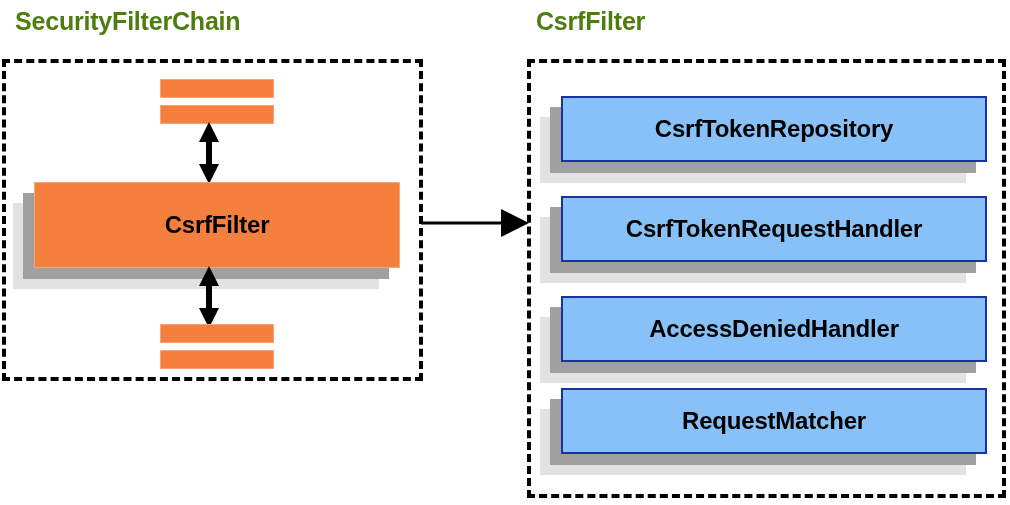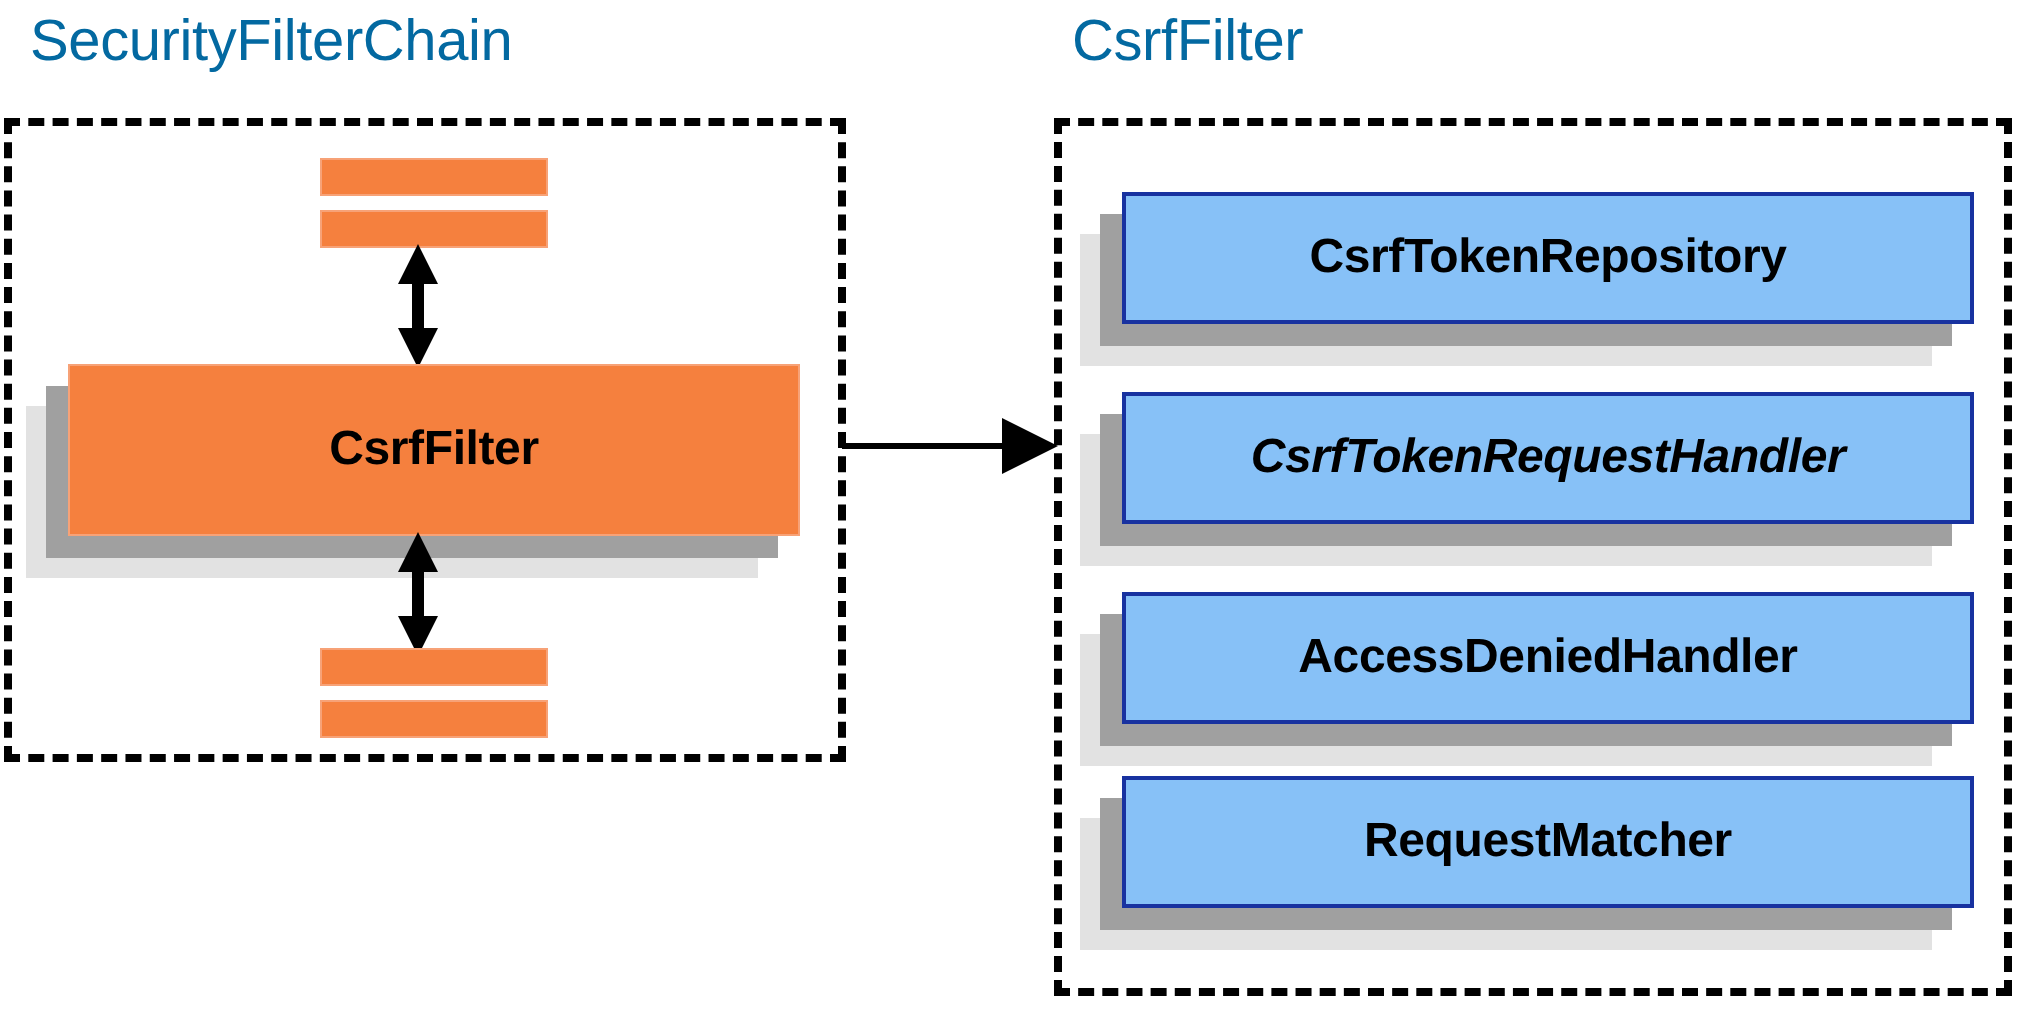--- a/index.html
+++ b/index.html
@@ -14,24 +14,24 @@
     position: relative;
     width: 1010px;
     height: 505px;
     background: #ffffff;
     overflow: hidden;
   }
 
   
   .panel-title {
     position: absolute;
-    font-weight: normal;
-    font-size: 29px;
+    font-weight: bold;
+    font-size: 25px;
     line-height: 30px;
-    color: #0369a1;
+    color: #4d7c0f;
     letter-spacing: -0.2px;
     white-space: nowrap;
   }
   #title-left  { left: 15px; top: 6px; }
   #title-right { left: 536px; top: 6px; }
 
   
   .dashed-panel {
     position: absolute;
     box-sizing: border-box;
@@ -173,21 +173,21 @@
   <div class="dashed-panel" id="panel-right"></div>
 
   <div class="stack blue-box" style="top:96px;">
     <div class="shadow-back"></div>
     <div class="shadow-mid"></div>
     <div class="face">
       <span class="face-label">CsrfTokenRepository</span>
     </div>
   </div>
 
-  <div class="stack blue-box" style="top:196px;font-style:italic;">
+  <div class="stack blue-box" style="top:196px;">
     <div class="shadow-back"></div>
     <div class="shadow-mid"></div>
     <div class="face">
       <span class="face-label">CsrfTokenRequestHandler</span>
     </div>
   </div>
 
   <div class="stack blue-box" style="top:296px;border-radius:31px;">
     <div class="shadow-back"></div>
     <div class="shadow-mid"></div>

